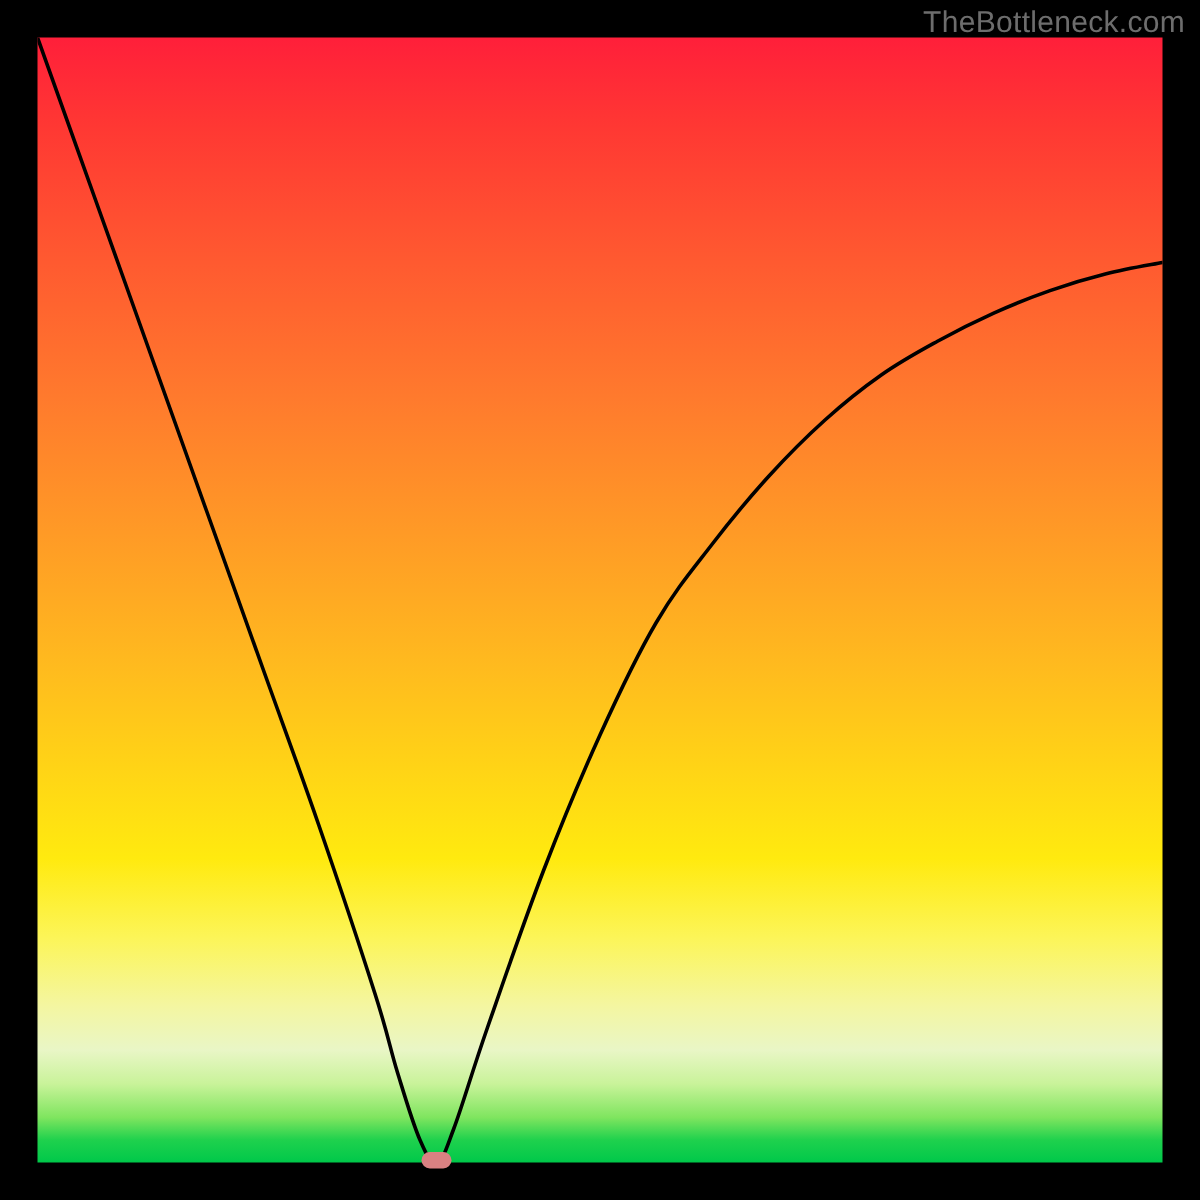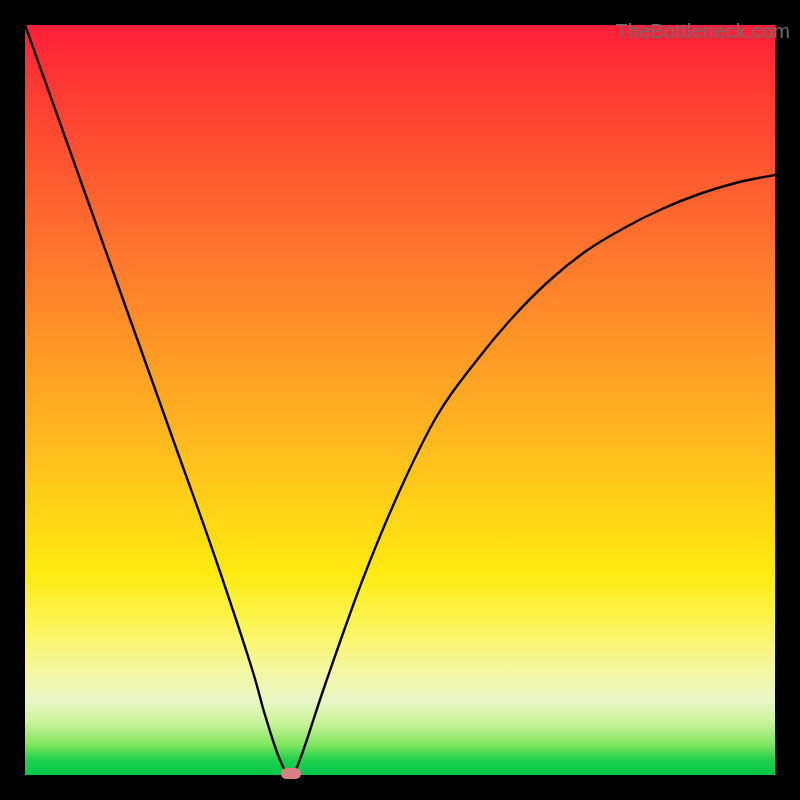--- a/index.html
+++ b/index.html
@@ -45,21 +45,20 @@
   }
   .watermark {
     position: absolute;
     top: 4px;
     right: 10px;
     color: #6d6d6d;
     font-size: 20px;
     letter-spacing: 0.2px;
     font-weight: 400;
     user-select: none;
-    margin-top: 16px;
   }
   svg.curve {
     position: absolute;
     left: 0;
     top: 0;
     width: 750px;
     height: 750px;
   }
   .marker {
     position: absolute;

